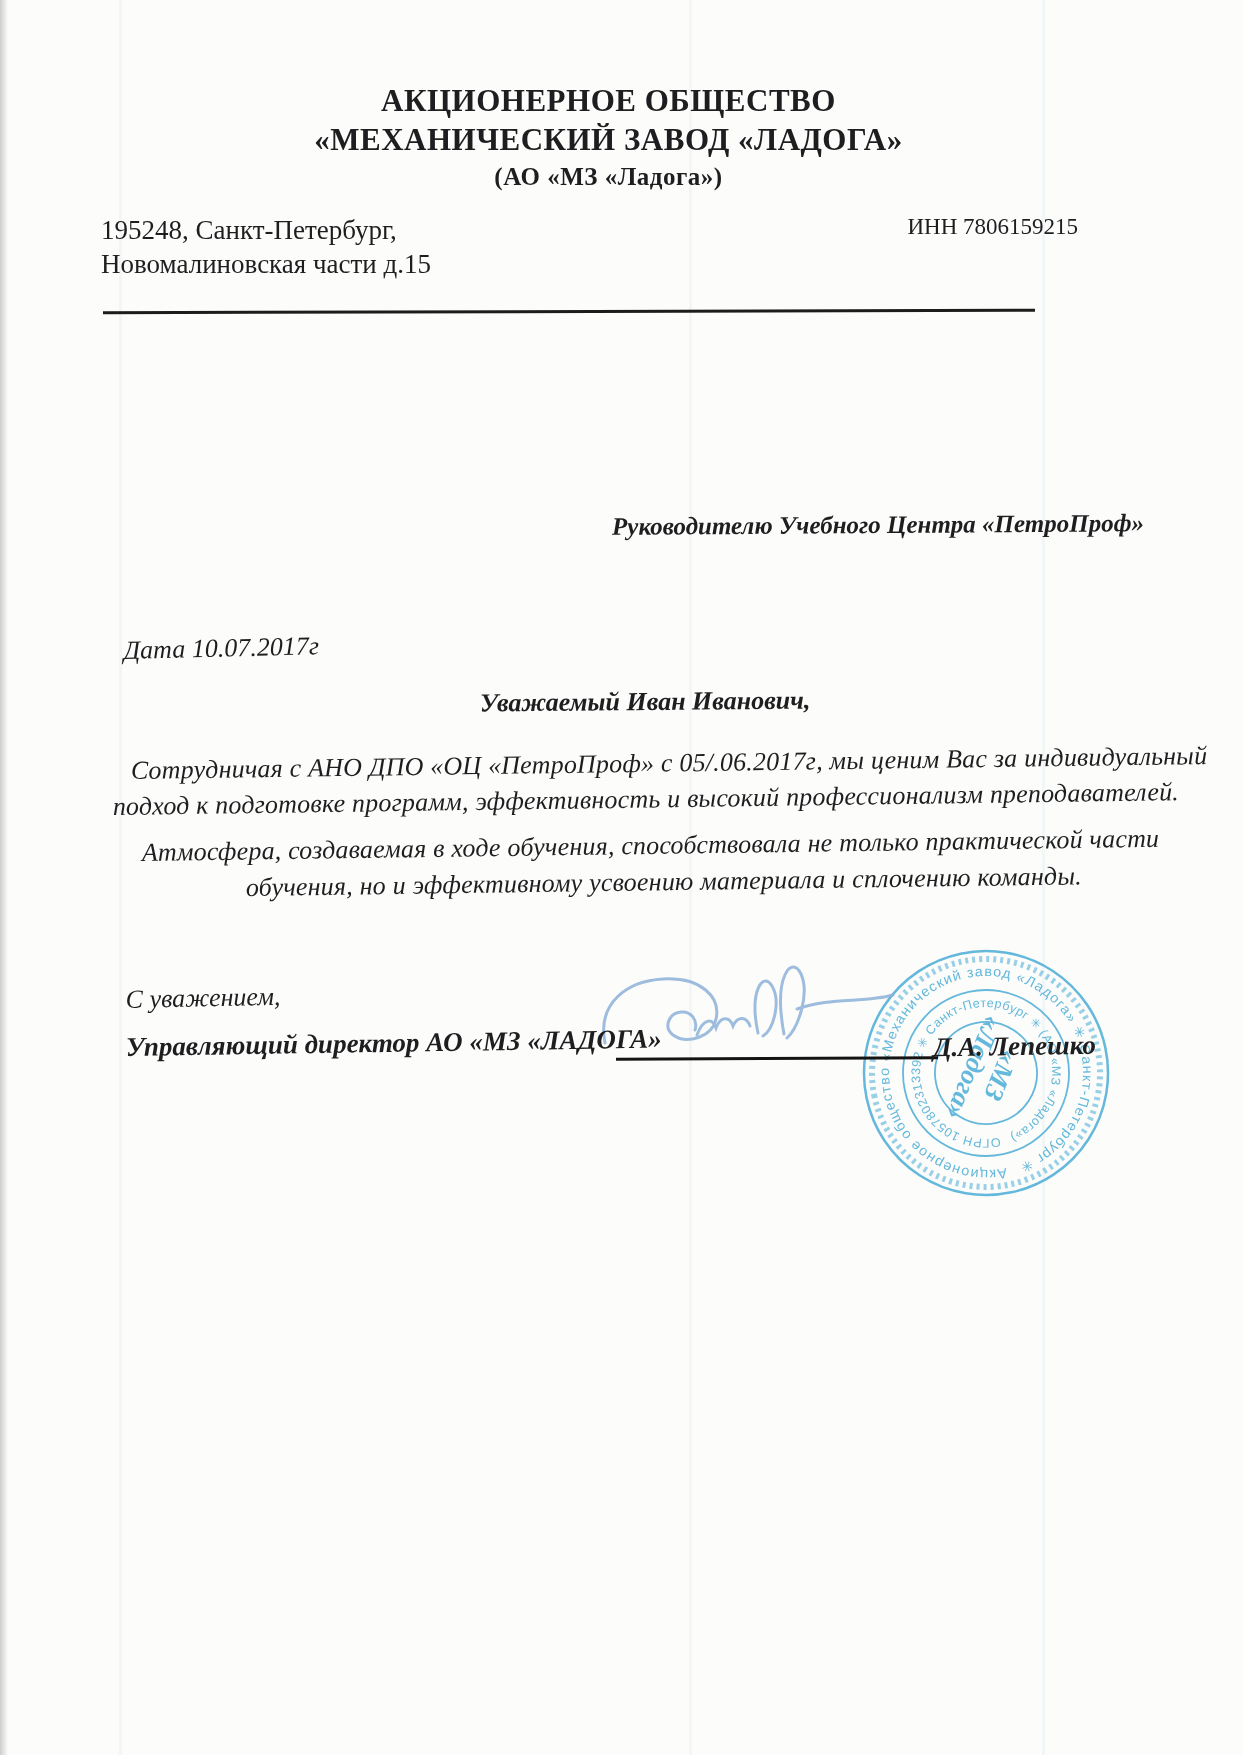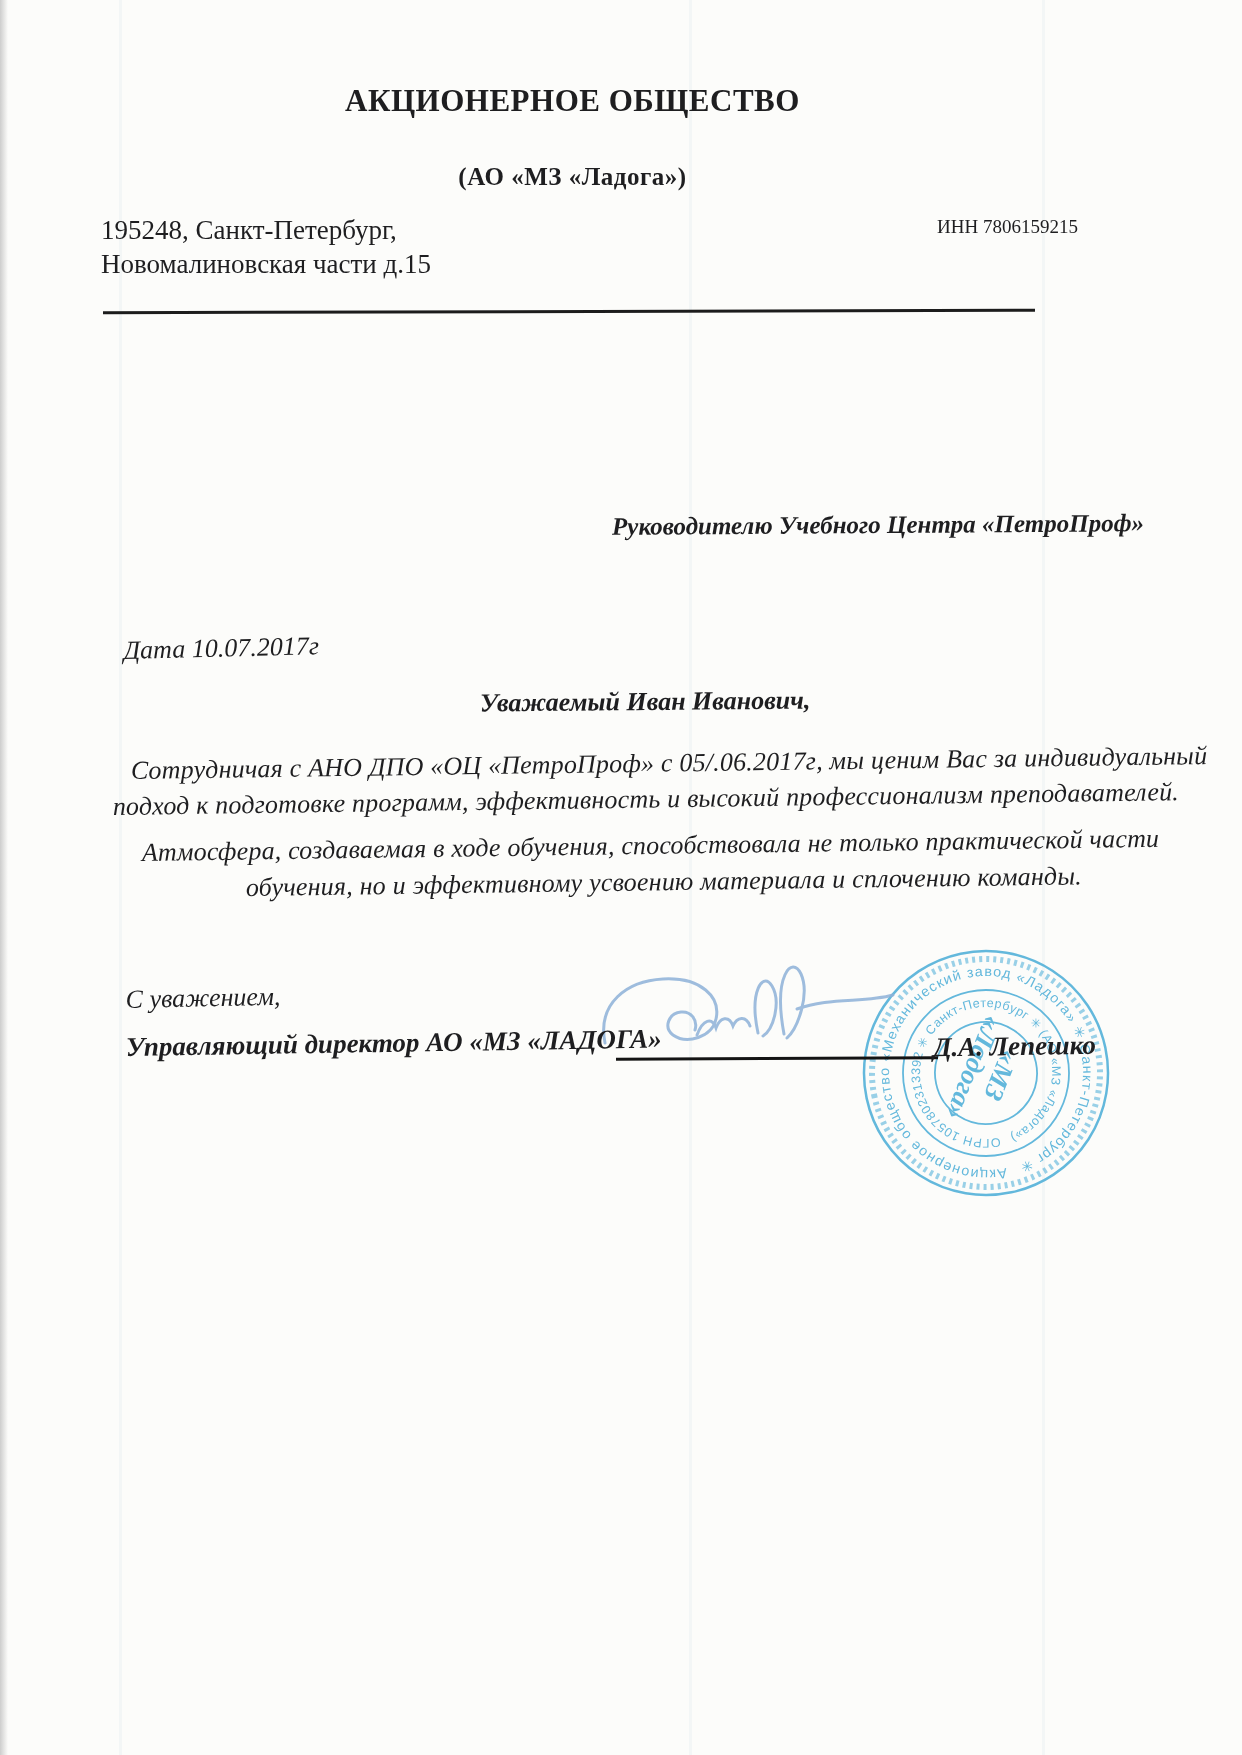--- a/index.html
+++ b/index.html
@@ -2,24 +2,24 @@
 <html><head>
 <meta charset="utf-8">
 <style>
   html,body{margin:0;padding:0;background:#d9d9d6;}
   .page{
     position:relative;width:1242px;height:1755px;margin:0 auto;
     background:#fcfcfa;overflow:hidden;
     font-family:"Liberation Serif","DejaVu Serif",serif;color:#1e1e20;
   }
   .abs{position:absolute;white-space:nowrap;}
-  .center{text-align:center;}
+  .center{text-align:center;padding-left:36px;}
   .hdr{font-weight:bold;font-size:31px;letter-spacing:0.5px;}
   .addr{font-size:27px;line-height:34px;}
-  .codes{font-size:19px;line-height:34px;text-align:right;}
+  .codes{font-size:23px;line-height:34px;text-align:right;}
   .rule{position:absolute;background:#1c1c1c;height:3px;}
   .sig-rule{position:absolute;background:#141414;height:3px;z-index:5;}
   .recipient{font-size:25px;font-weight:bold;font-style:italic;transform:rotate(-0.4deg);}
   .dateline{font-size:26px;font-style:italic;transform:rotate(-1.4deg);transform-origin:left bottom;}
   .salutation{font-size:26px;font-weight:bold;font-style:italic;transform:rotate(-0.5deg);}
   .bodyline{font-size:26px;font-style:italic;transform:rotate(-0.8deg);transform-origin:left bottom;letter-spacing:0.2px;}
   .closing{font-size:26px;font-style:italic;transform:rotate(-1.2deg);transform-origin:left bottom;}
   .signer-title{font-size:27px;font-weight:bold;font-style:italic;transform:rotate(-0.9deg);transform-origin:left bottom;z-index:6;}
   .signer-name{font-size:27px;font-weight:bold;font-style:italic;transform:rotate(-0.9deg);z-index:6;}
   .scan-line{position:absolute;top:0;bottom:0;width:3px;background:rgba(130,175,205,0.07);}
@@ -32,20 +32,21 @@
 <body>
 
 <div class="page">
 
   <div class="edge-shade"></div>
   <div class="scan-line" style="left:119px;"></div>
   <div class="scan-line" style="left:689px;"></div>
   <div class="scan-line" style="left:1042px;"></div>
 
   <div class="abs hdr center" style="left:0;top:83px;width:1145px;">АКЦИОНЕРНОЕ ОБЩЕСТВО</div>
+  <div class="abs hdr center" style="left:0;top:122px;width:1145px;">«МЕХАНИЧЕСКИЙ ЗАВОД «ЛАДОГА»</div>
   <div class="abs hdr center" style="left:0;top:163px;width:1145px;font-size:25px;">(АО «МЗ «Ладога»)</div>
 
   <div class="abs addr" style="left:101px;top:213px;">
     <div>195248, Санкт-Петербург,</div>
     <div>Новомалиновская части д.15</div>
   </div>
 
   <div class="abs codes" style="left:770px;top:210px;width:308px;">
     <div>ИНН 7806159215</div>
   </div>

